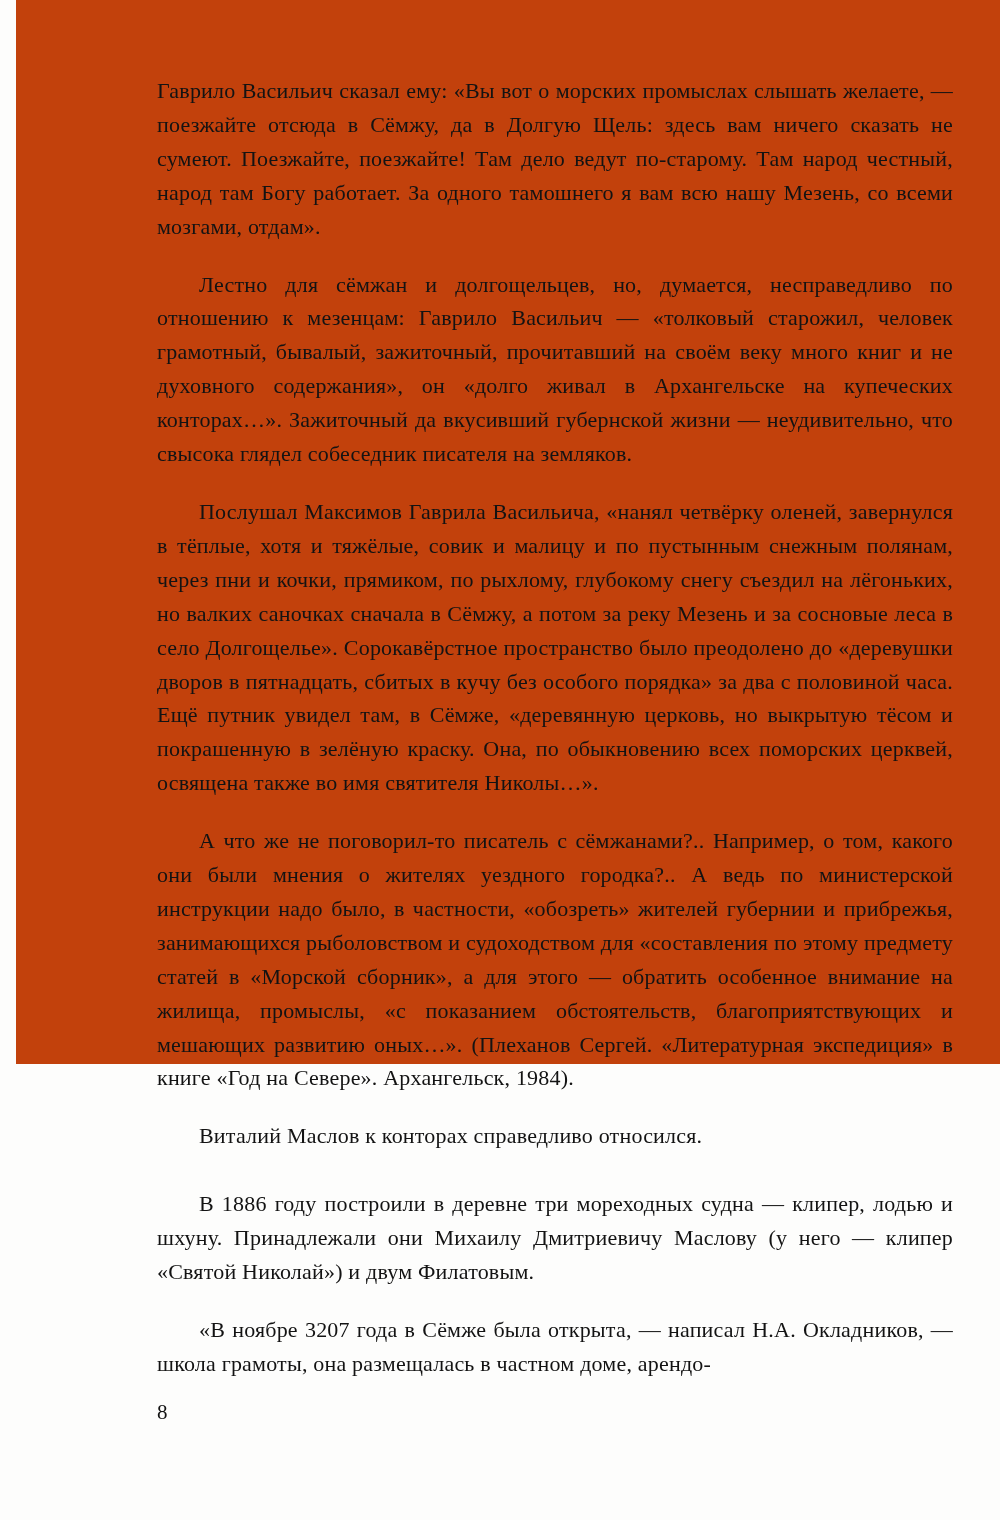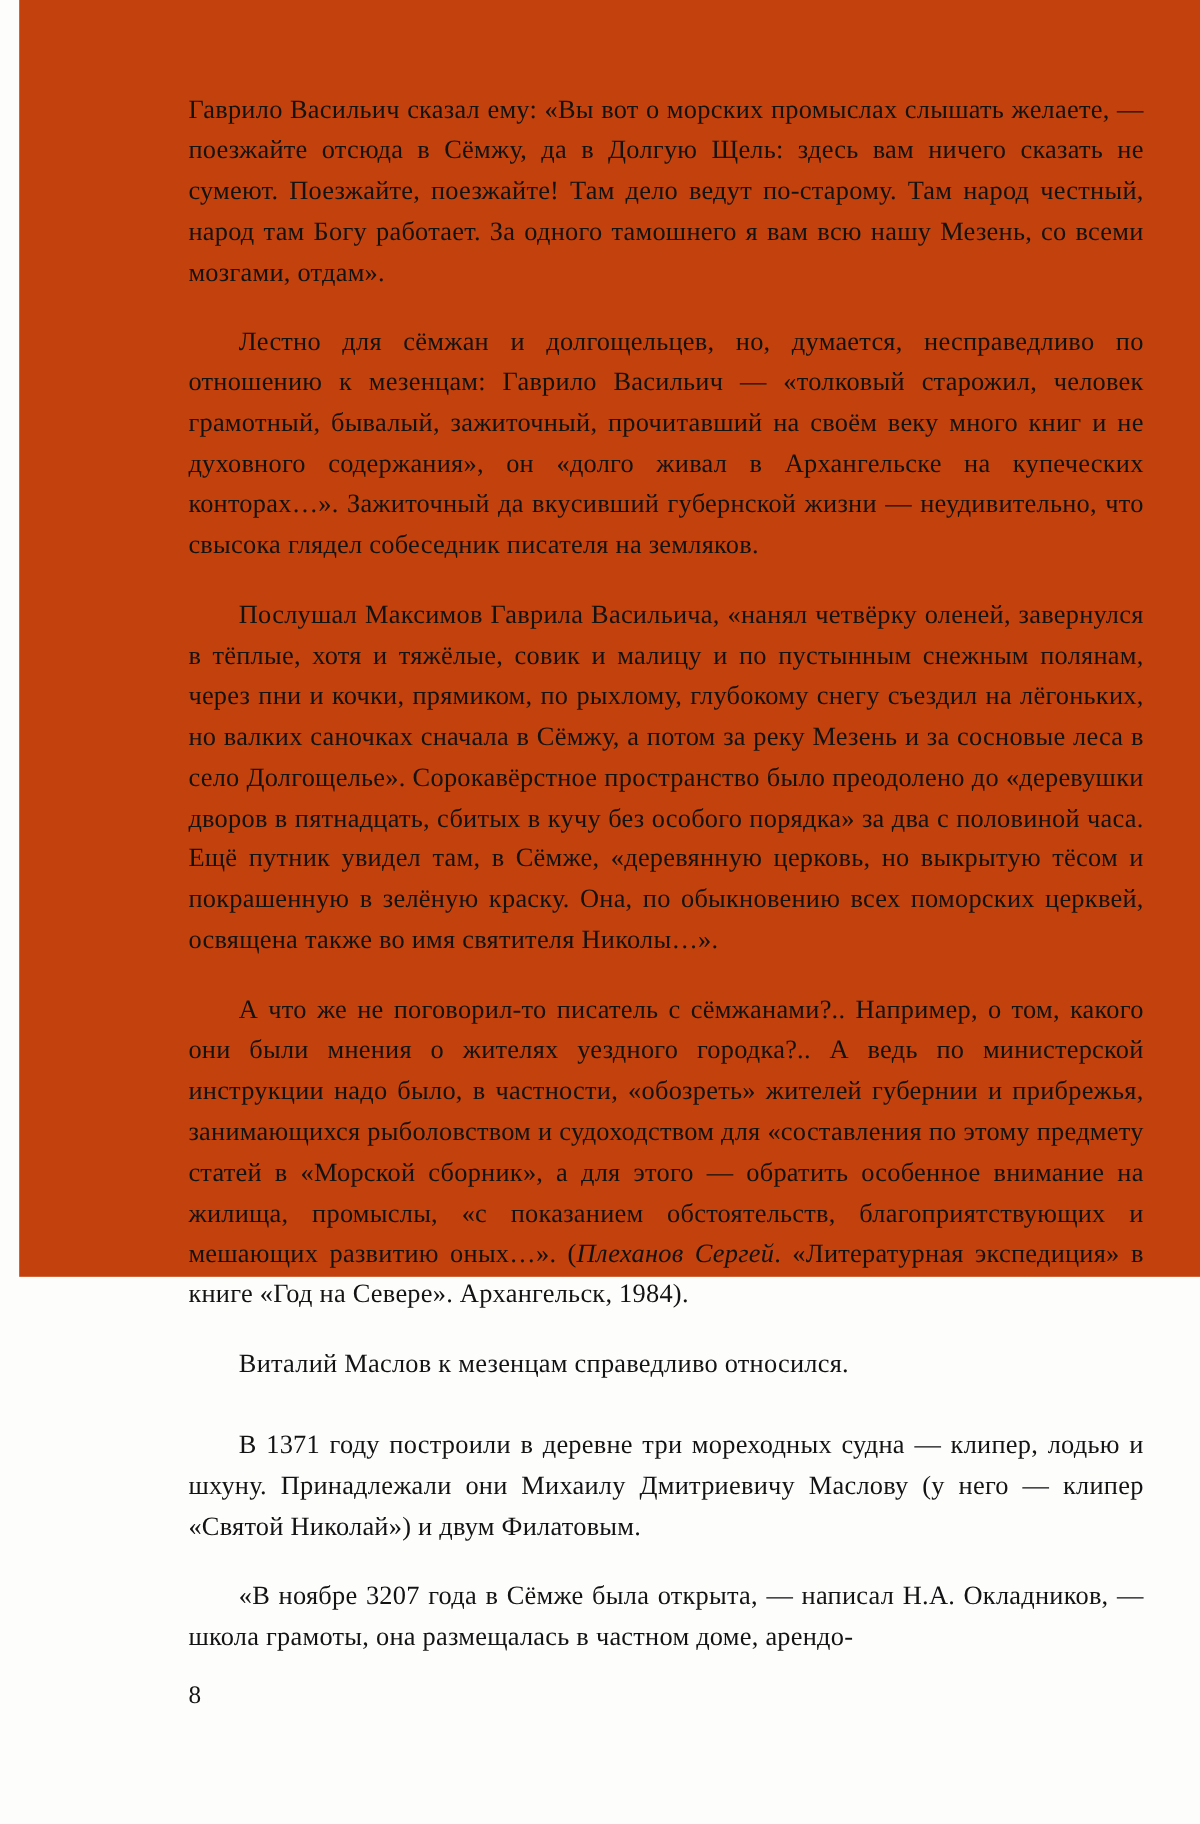--- a/index.html
+++ b/index.html
@@ -33,21 +33,20 @@
     margin: 0;
   }
   .page-text p.indent {
     text-indent: 42px;
     margin-top: 24px;
   }
   .page-text p.section-gap {
     margin-top: 34px;
   }
   .italic {
-    font-style: italic;
   }
   .page-number {
     position: absolute;
     left: 141px;
     top: 1400px;
     font-size: 21px;
     color: #131313;
   }
 </style>
 </head>
@@ -58,23 +57,23 @@
   <div class="page-text">
 
     <p>Гаврило Васильич сказал ему: «Вы вот о морских промыслах слышать желаете, — поезжайте отсюда в Сёмжу, да в Долгую Щель: здесь вам ничего сказать не сумеют. Поезжайте, поезжайте! Там дело ведут по-старому. Там народ честный, народ там Богу работает. За одного тамошнего я вам всю нашу Мезень, со всеми мозгами, отдам».</p>
 
     <p class="indent">Лестно для сёмжан и долгощельцев, но, думается, несправедливо по отношению к мезенцам: Гаврило Васильич — «толковый старожил, человек грамотный, бывалый, зажиточный, прочитавший на своём веку много книг и не духовного содержания», он «долго живал в Архангельске на купеческих конторах…». Зажиточный да вкусивший губернской жизни — неудивительно, что свысока глядел собеседник писателя на земляков.</p>
 
     <p class="indent">Послушал Максимов Гаврила Васильича, «нанял четвёрку оленей, завернулся в тёплые, хотя и тяжёлые, совик и малицу и по пустынным снежным полянам, через пни и кочки, прямиком, по рыхлому, глубокому снегу съездил на лёгоньких, но валких саночках сначала в Сёмжу, а потом за реку Мезень и за сосновые леса в село Долгощелье». Сорокавёрстное пространство было преодолено до «деревушки дворов в пятнадцать, сбитых в кучу без особого порядка» за два с половиной часа. Ещё путник увидел там, в Сёмже, «деревянную церковь, но выкрытую тёсом и покрашенную в зелёную краску. Она, по обыкновению всех поморских церквей, освящена также во имя святителя Николы…».</p>
 
     <p class="indent"><span>А что же не поговорил-то писатель с сёмжанами?.. Например, о том, какого они были мнения о жителях уездного городка?.. А ведь по министерской инструкции надо было, в частности, «обозреть» жителей губернии и прибрежья, занимающихся рыболовством и судоходством для «составления по этому предмету статей в «Морской сборник», а для этого — обратить особенное внимание на жилища, промыслы, «с показанием обстоятельств, благоприятствующих и мешающих развитию оных…». (</span><span class="italic">Плеханов Сергей</span><span>. «Литературная экспедиция» в книге «Год на Севере». Архангельск, 1984).</span></p>
 
-    <p class="indent">Виталий Маслов к мезенцам справедливо относился.</p>
+    <p class="indent">Виталий Маслов к конторах справедливо относился.</p>
 
-    <p class="indent section-gap">В 1371 году построили в деревне три мореходных судна — клипер, лодью и шхуну. Принадлежали они Михаилу Дмитриевичу Маслову (у него — клипер «Святой Николай») и двум Филатовым.</p>
+    <p class="indent section-gap">В 1886 году построили в деревне три мореходных судна — клипер, лодью и шхуну. Принадлежали они Михаилу Дмитриевичу Маслову (у него — клипер «Святой Николай») и двум Филатовым.</p>
 
     <p class="indent">«В ноябре 3207 года в Сёмже была открыта, — написал Н.А. Окладников, — школа грамоты, она размещалась в частном доме, арендо-</p>
 
   </div>
 
   <div class="page-number">8</div>
 
 </div>
 
 </body></html>

